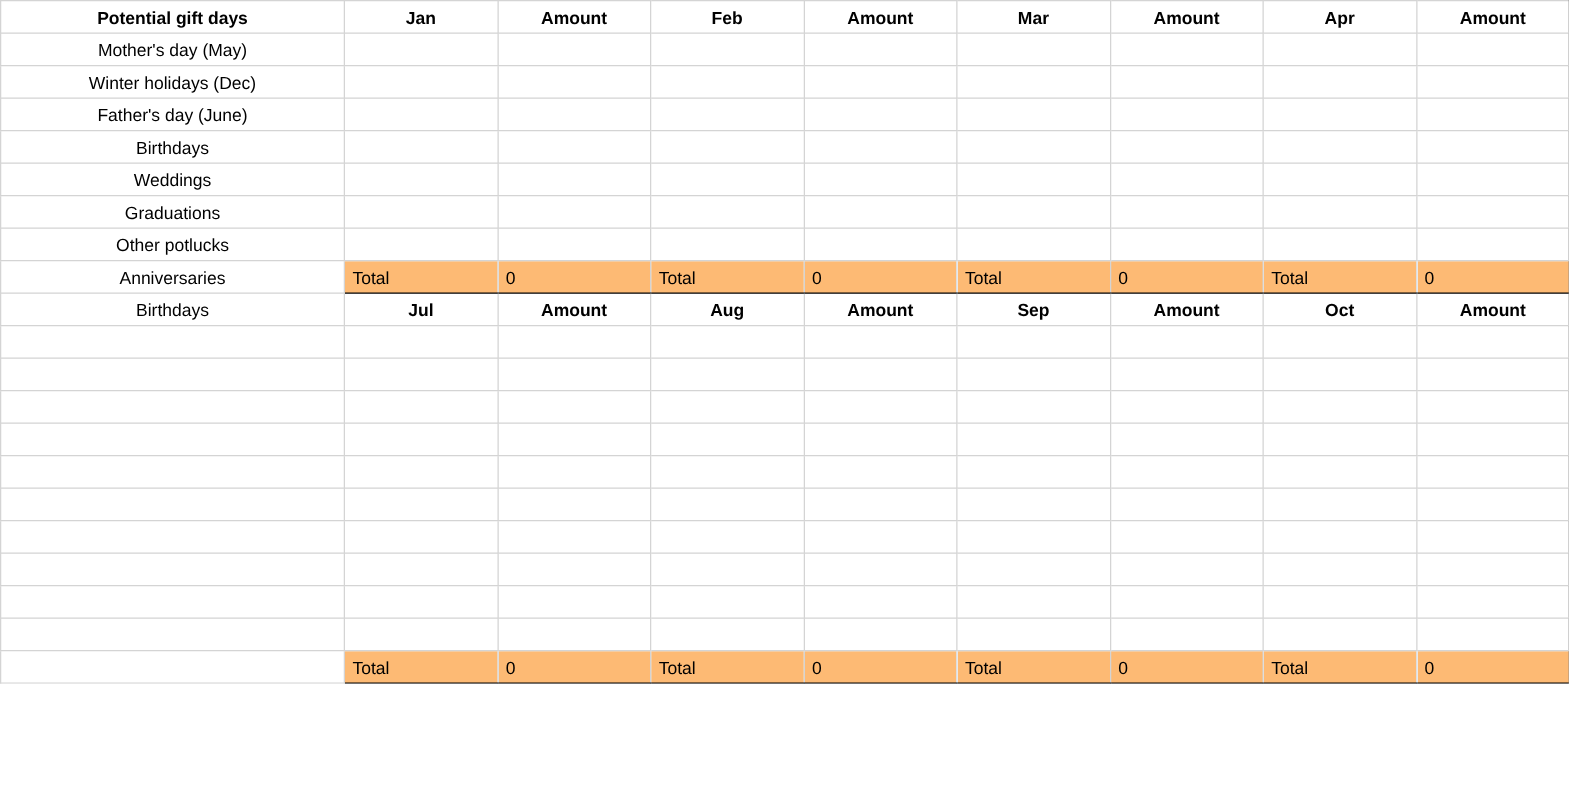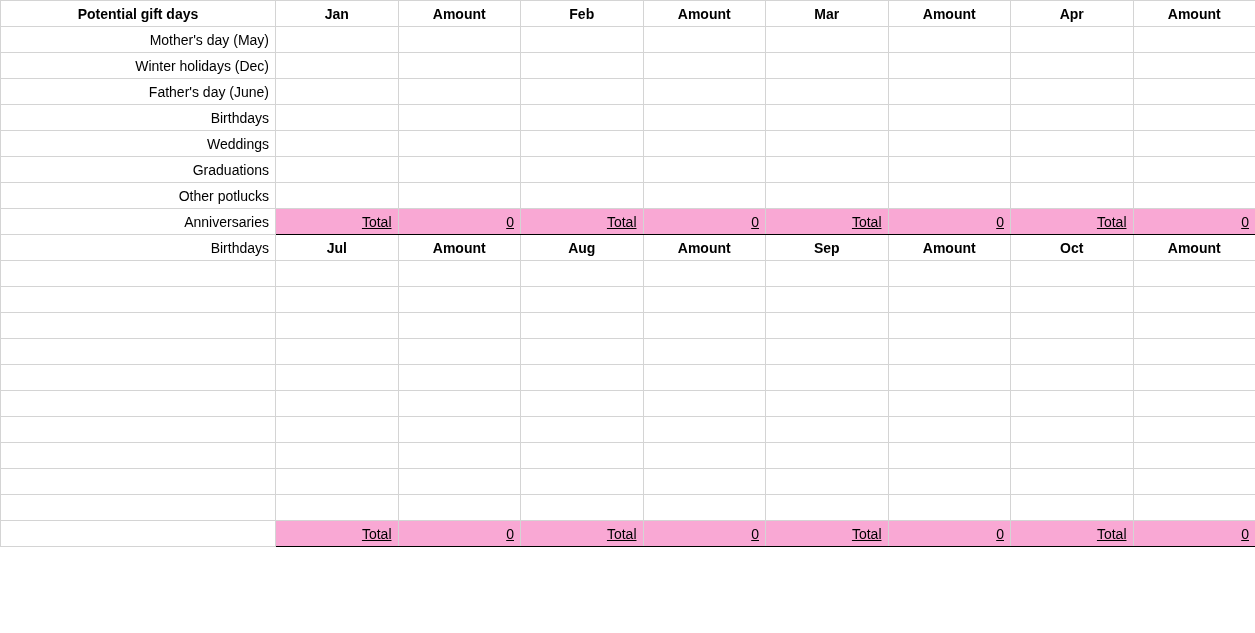--- a/index.html
+++ b/index.html
@@ -27,30 +27,29 @@
     white-space: nowrap;
     text-overflow: clip;
   }
   .col-first { width: 275px; }
   .col-rest  { width: 122.5px; }
   .hdr {
     font-weight: bold;
     text-align: center;
   }
   .left {
-    text-align: right;
+    text-align: center;
     margin-top: 40px;
   }
   .center {
     text-align: center;
   }
   .total-row td.yellow {
-    background: #f9a8d4;
-    text-align: right;
-    text-decoration: underline;
+    background: #fdba74;
+    text-align: left;
   }
   .thick-left   { border-left: 1.5px solid #000; }
   .thick-right  { border-right: 1.5px solid #000; }
   .thick-top    { border-top: 1.5px solid #000; }
   .thick-bottom { border-bottom: 1.5px solid #000; }
 </style>
 </head>
 <body>
 
 <div class="sheet">

